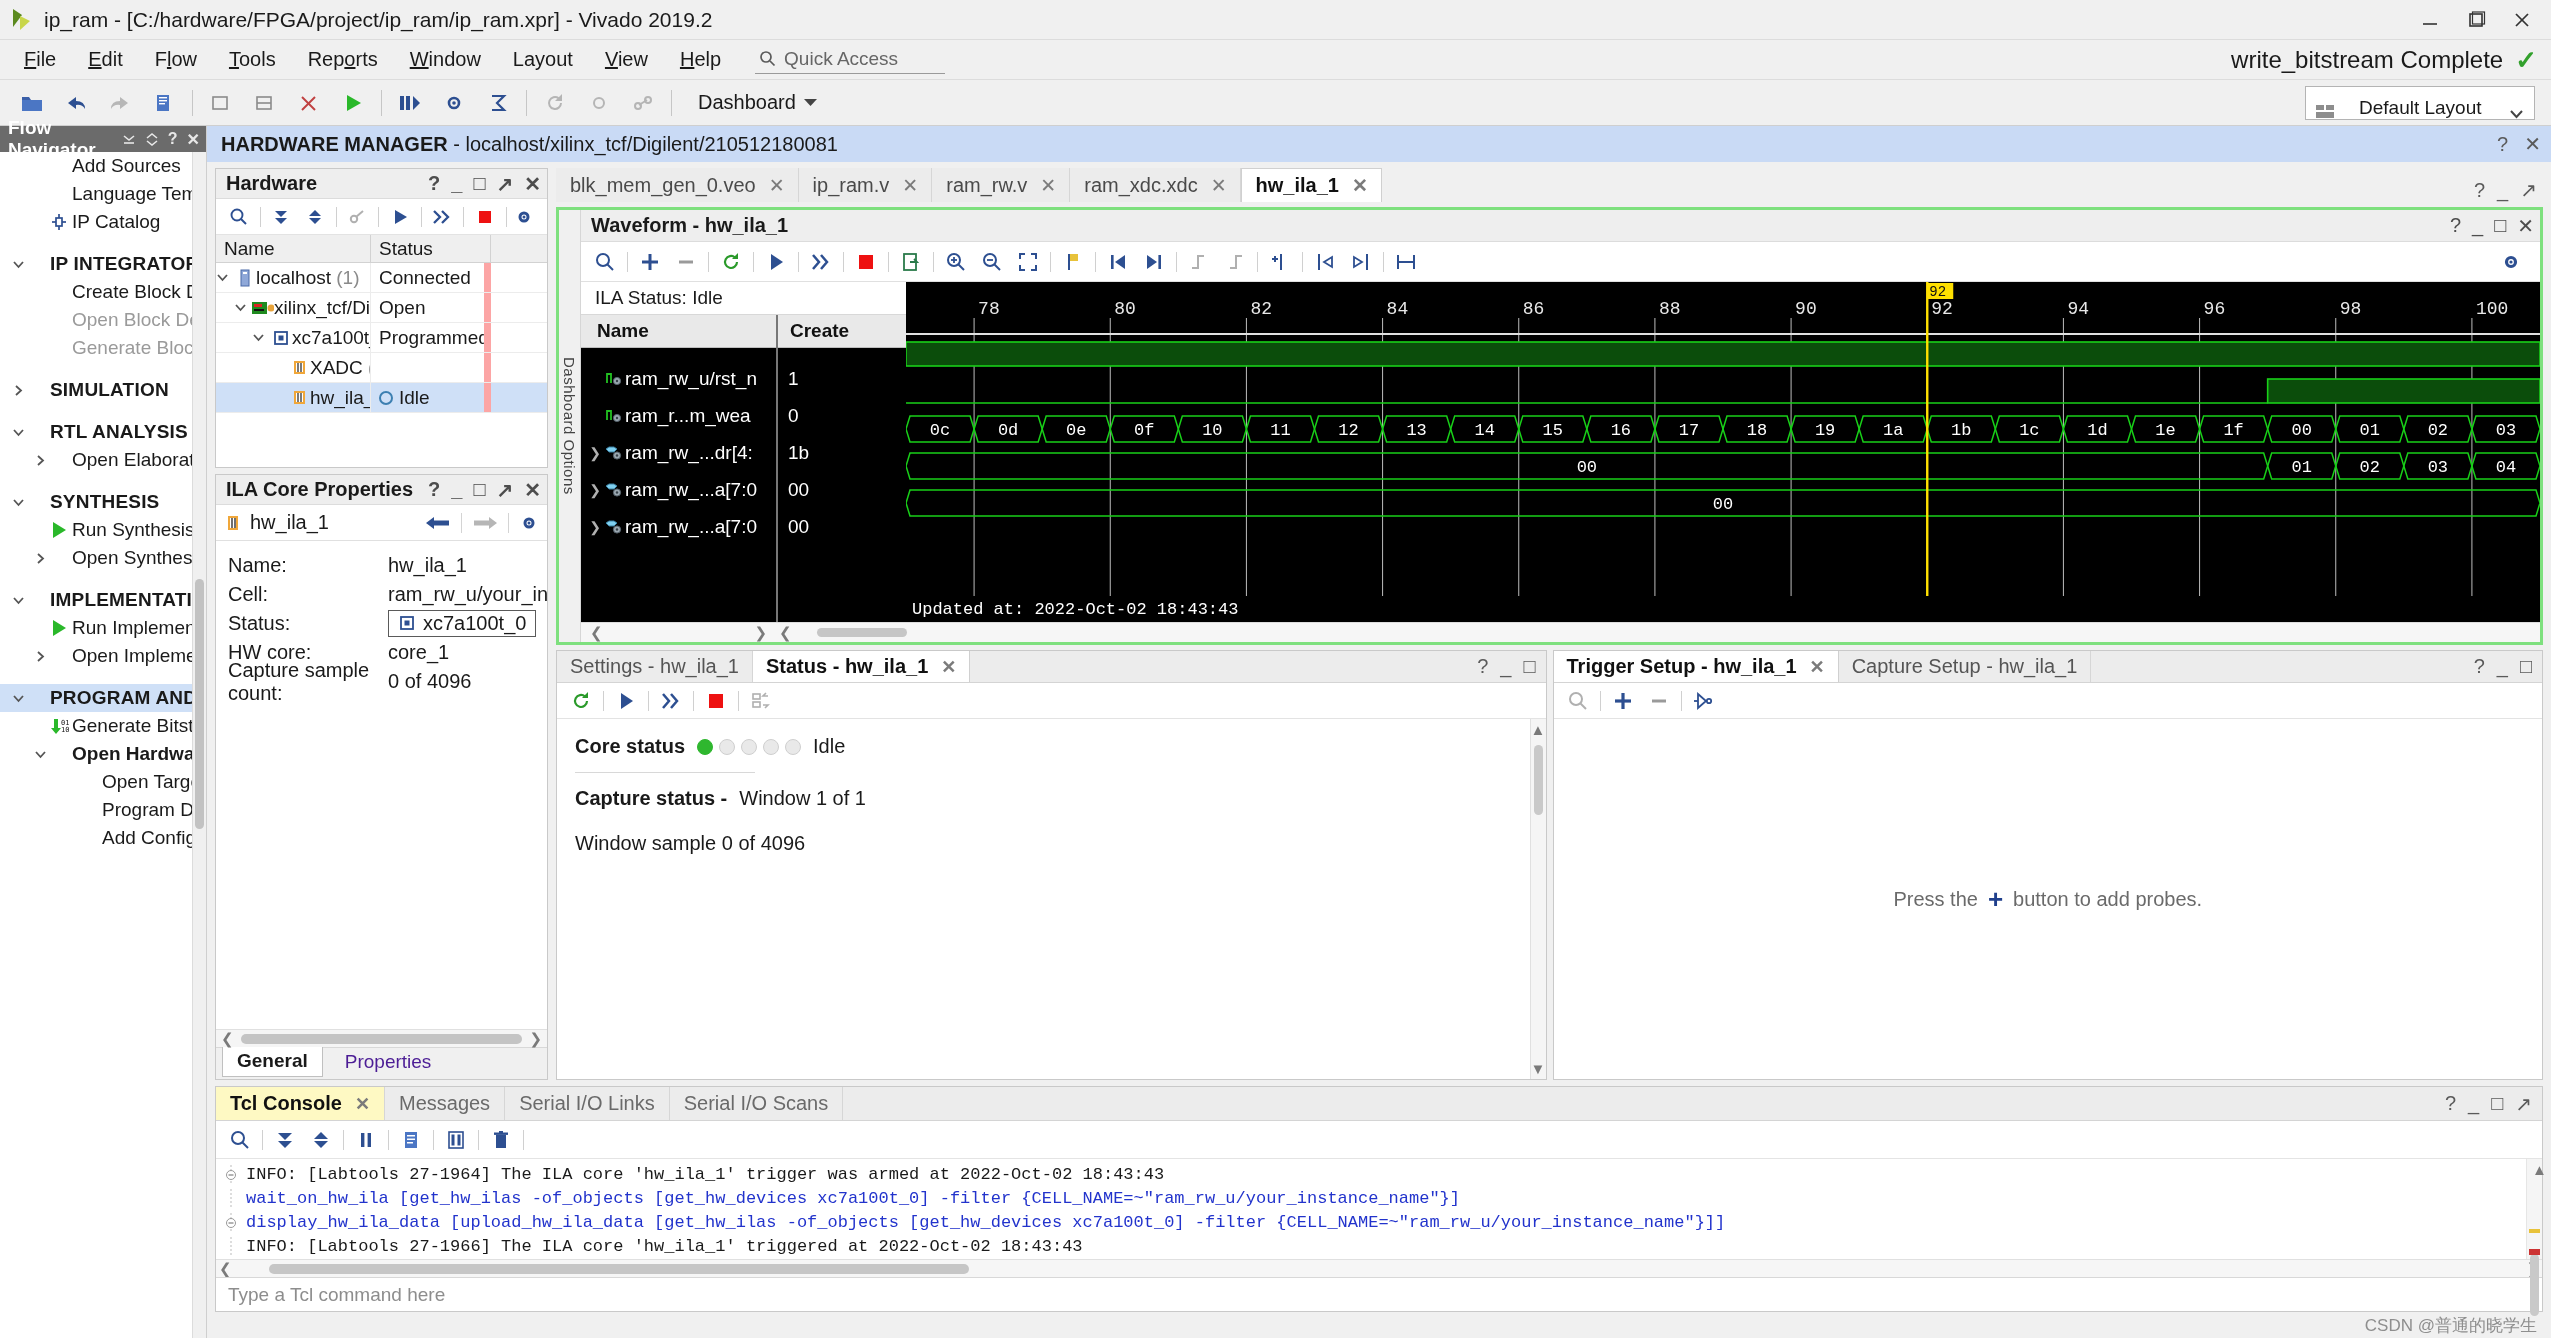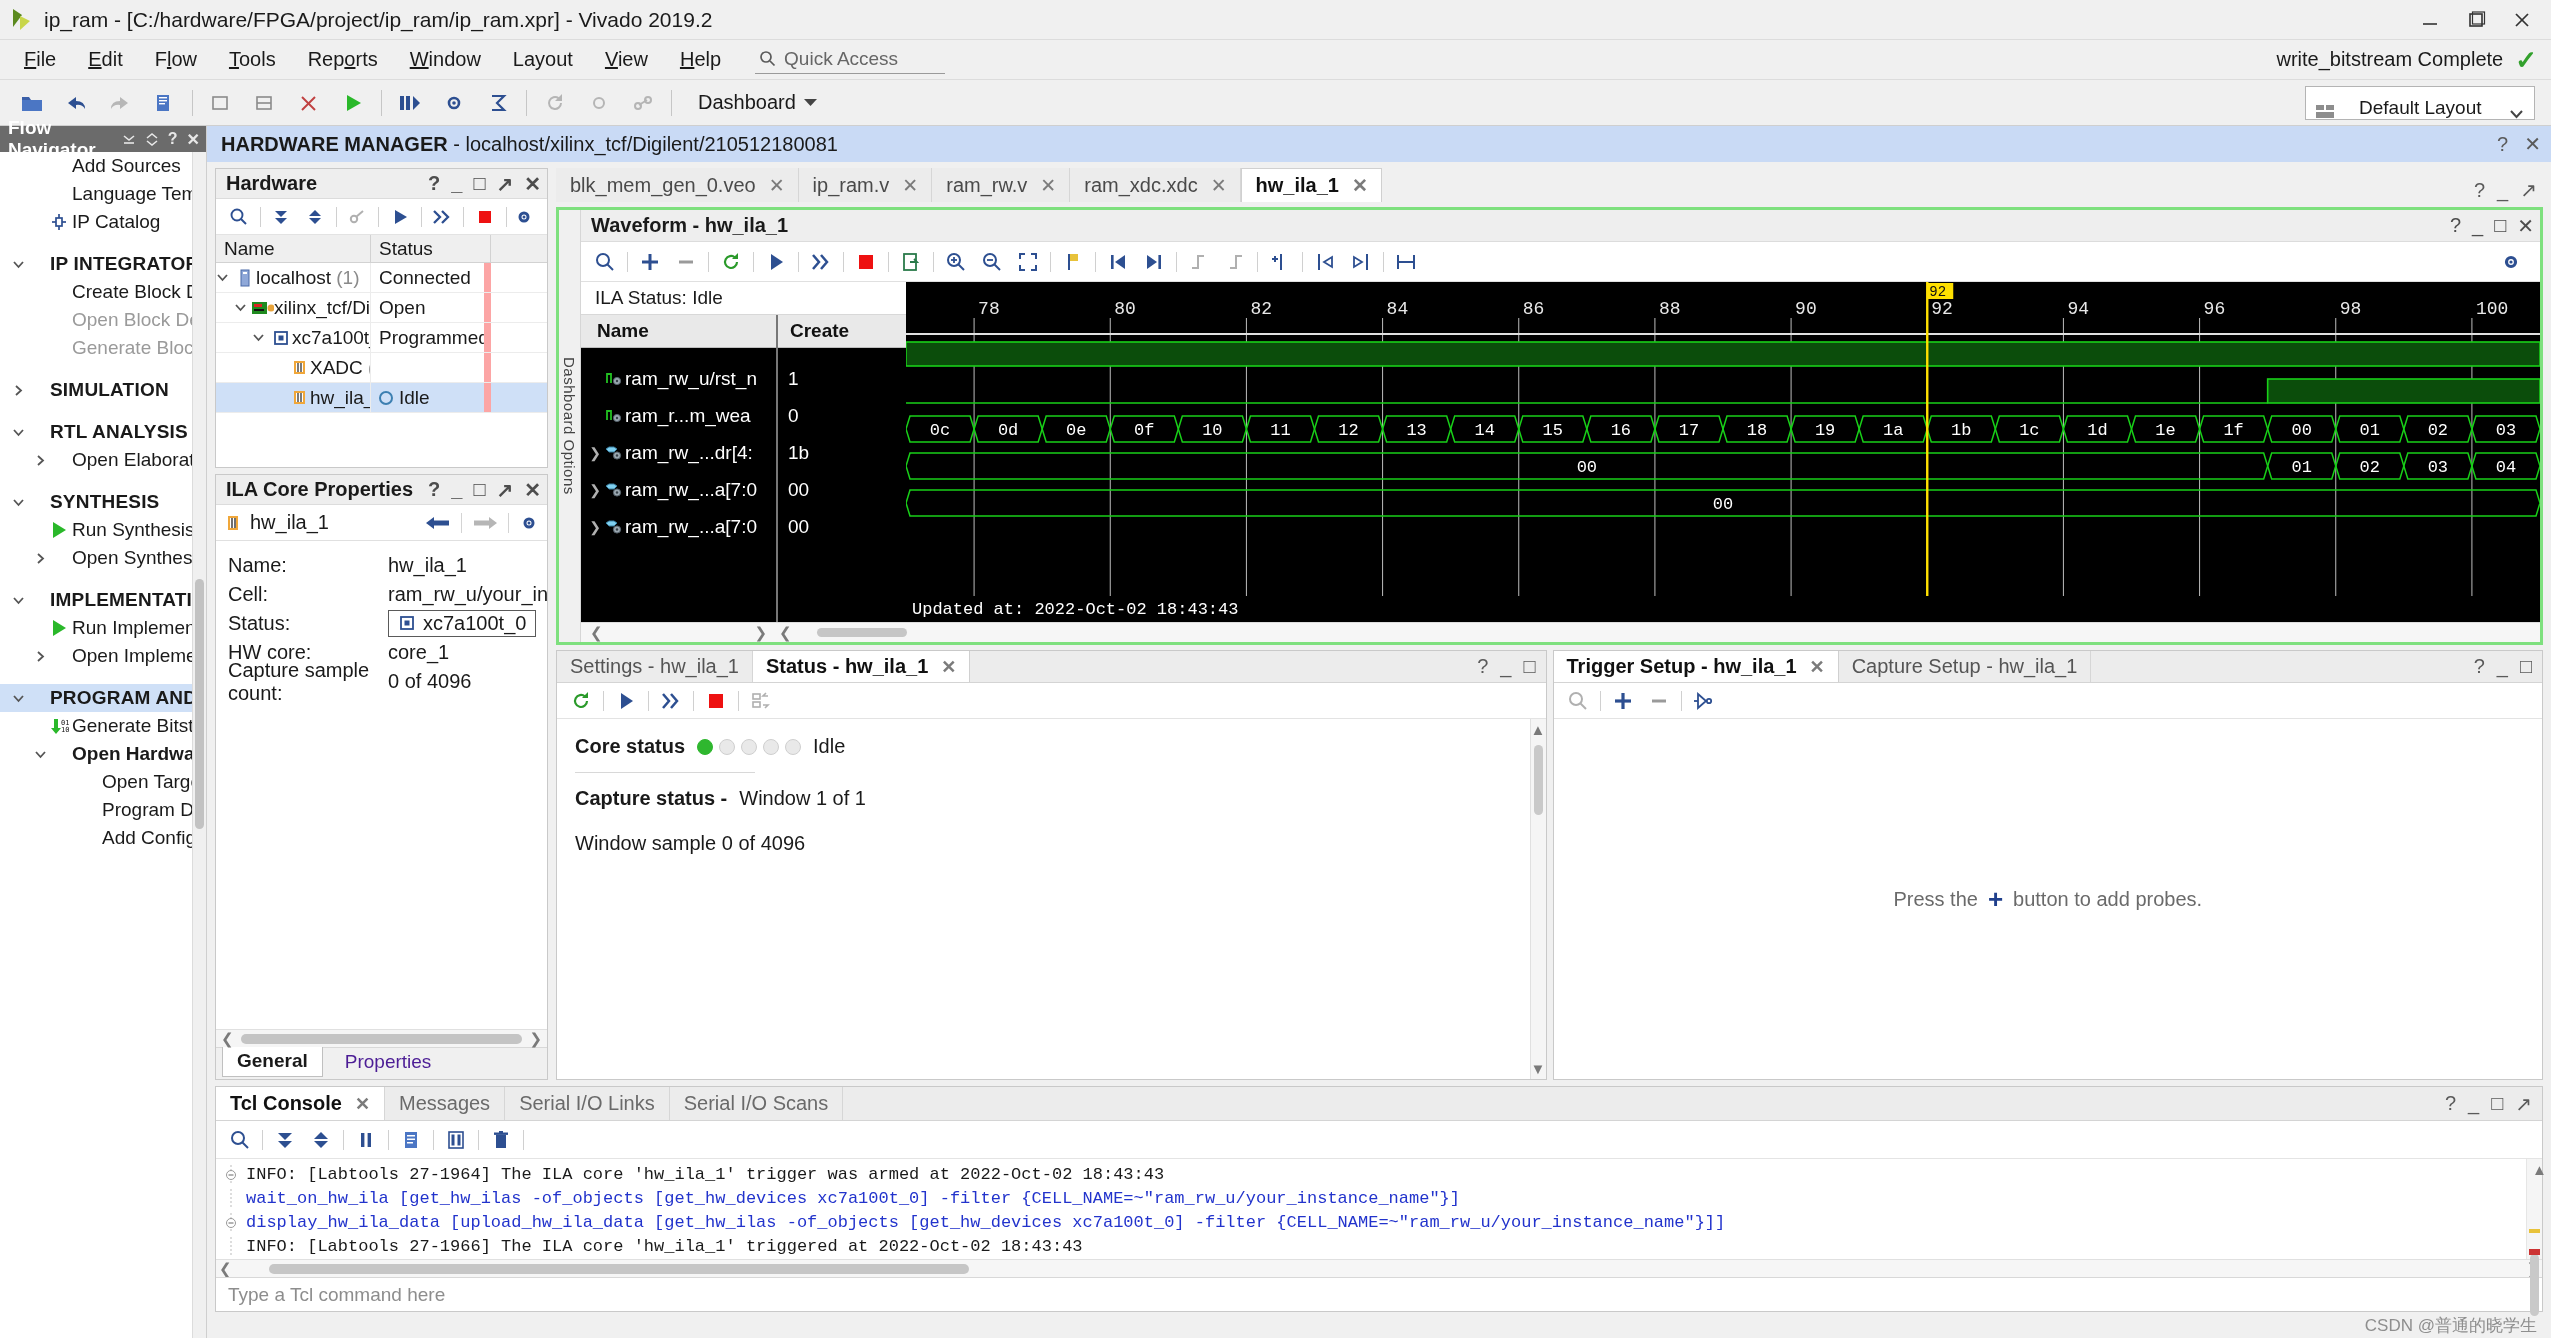--- a/index.html
+++ b/index.html
@@ -28,21 +28,21 @@
 
   
   .menubar { height:40px; background:#f0f0f0; display:flex; align-items:center; padding-left:8px;
              border-bottom:1px solid #dcdcdc; flex:none; }
   .menu-item { padding:5px 16px; font-size:20px; color:#1a1a1a; white-space:nowrap; }
   .menu-item u { text-decoration:underline; }
   .quick-access { margin-left:18px; display:flex; align-items:center; gap:8px;
                   border-bottom:1px solid #9a9a9a; padding:2px 0 3px 4px; width:190px; }
   .quick-access .qa-txt { color:#666; font-size:19px; }
   .status-right { margin-left:auto; display:flex; align-items:center; gap:12px; padding-right:14px; }
-  .status-right .s-text { font-size:20px; color:#1a1a1a; white-space:nowrap; }
+  .status-right .s-text { font-size:24px; color:#1a1a1a; white-space:nowrap; }
   .check { color:#32a02c; font-size:26px; line-height:1; font-weight:bold; }
 
   
   .toolbar { height:46px; background:#f0f0f0; display:flex; align-items:center; padding-left:10px;
              border-bottom:1px solid #cfcfcf; flex:none; gap:0;}
   .tb { width:36px; height:34px; display:flex; align-items:center; justify-content:center; margin:0 4px;}
   .tbsep { width:1px; height:26px; background:#c6c6c6; margin:0 6px; }
   .dash-btn { display:flex; align-items:center; gap:8px; font-size:20px; padding:3px 10px; margin-left:10px;}
   .layout-sel { margin-left:auto; margin-right:16px; display:flex; align-items:flex-end; gap:25px;
                 border:1px solid #b4b4b4; background:#fff; height:34px; padding:0 10px; width:230px; }
@@ -195,21 +195,21 @@
   .led.on{background:#2fb72f;border-color:#2fb72f;}
   .hr{height:1px;background:#d8d8d8;margin:14px 0 14px 0;width:180px;}
   .trig-empty{flex:1;display:flex;align-items:center;justify-content:center;color:#6a6a6a;font-size:20px;gap:10px;}
   .plus-blue{color:#1f3f8c;font-weight:bold;font-size:26px;}
 
   
   .console{height:226px;flex:none;margin:2px 8px 0 8px;border:1px solid #c9c9c9;background:#fff;
            display:flex;flex-direction:column;}
   .c-tabs{height:34px;display:flex;align-items:stretch;background:#ececec;border-bottom:1px solid #d4d4d4;flex:none;}
   .c-tab{display:flex;align-items:center;gap:13px;padding:0 14px;font-size:20px;color:#6a6a6a;border-right:1px solid #d6d6d6;}
-  .c-tab.act{background:#ffffff;color:#111;font-weight:bold;}
+  .c-tab.act{background:#fef9c3;color:#111;font-weight:bold;}
   .c-tabs .cc{margin-left:auto;display:flex;gap:12px;align-items:center;color:#5a5a5a;padding-right:10px;}
   .c-tools{height:38px;display:flex;align-items:center;padding:0 6px;border-bottom:1px solid #e4e4e4;flex:none;}
   .c-body{flex:1;display:flex;min-height:0;}
   .c-log{flex:1;min-width:0;overflow:hidden;padding:6px 0 0 0;position:relative;}
   .logline{display:flex;align-items:flex-start;height:24px;font-family:"Liberation Mono",monospace;font-size:17px;
            white-space:nowrap;}
   .gut{width:30px;flex:none;display:flex;align-items:center;justify-content:center;color:#888;font-size:13px;}
   .logline.cmd .txt{color:#2233cc;}
   .logline .txt{overflow:hidden;}
   .c-hscroll{height:18px;background:#f6f6f6;border-top:1px solid #e0e0e0;display:flex;align-items:center;flex:none;}

